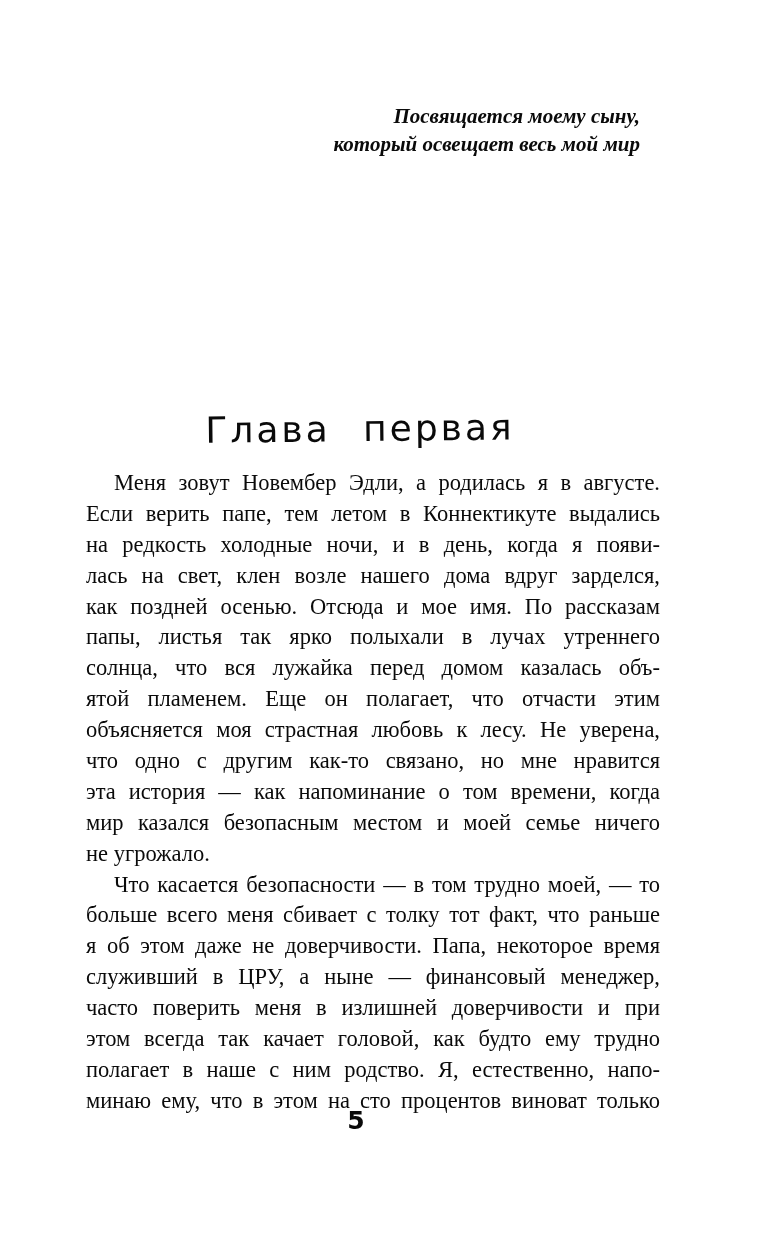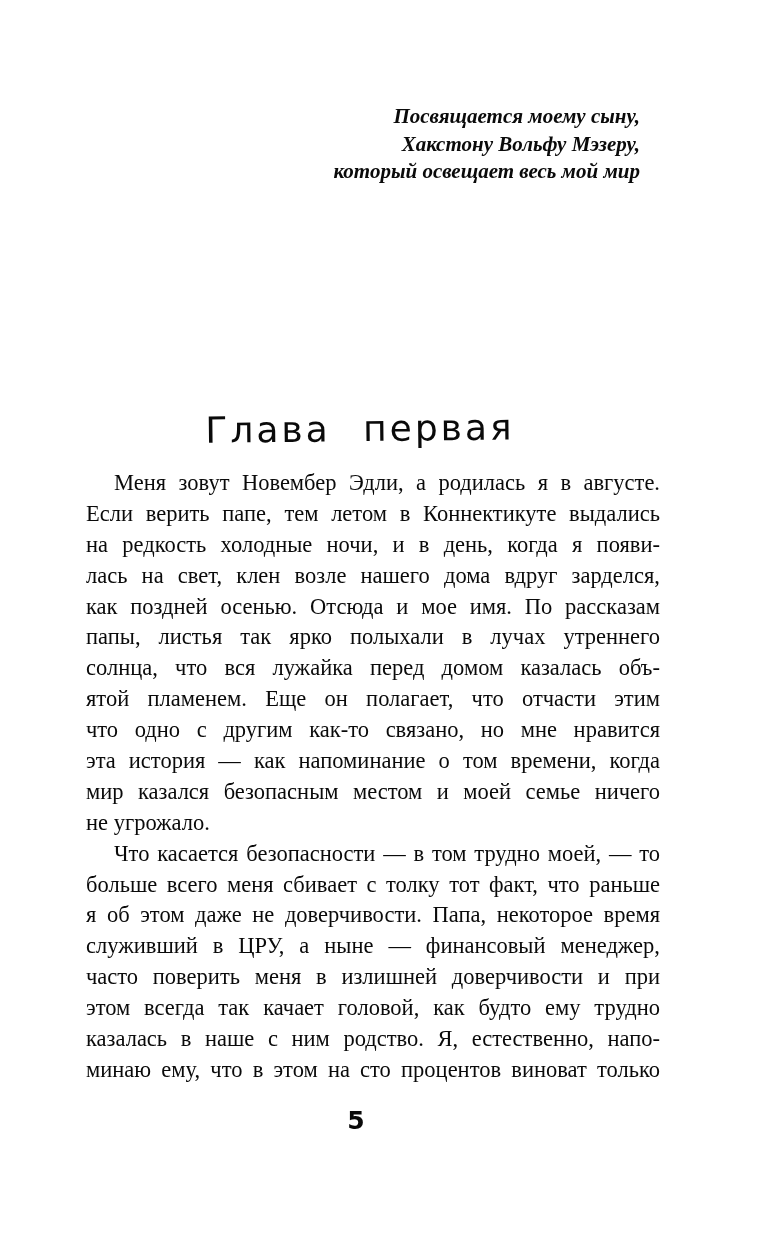--- a/index.html
+++ b/index.html
@@ -90,44 +90,44 @@
     color: #0a0a0a;
   }
 </style>
 </head>
 <body>
 
 <div class="page">
 
   <div class="dedication">
     <div>Посвящается моему сыну,</div>
-    <div>Хакстону Вольфу Мэзеру,</div>
     <div>который освещает весь мой мир</div>
   </div>
 
   <div class="chapter-title">Глава первая</div>
 
   <div class="body-text">
     <div class="line indent">Меня зовут Новембер Эдли, а родилась я в августе.</div>
     <div class="line">Если верить папе, тем летом в Коннектикуте выдались</div>
     <div class="line">на редкость холодные ночи, и в день, когда я появи-</div>
     <div class="line">лась на свет, клен возле нашего дома вдруг зарделся,</div>
     <div class="line">как поздней осенью. Отсюда и мое имя. По рассказам</div>
     <div class="line">папы, листья так ярко полыхали в лучах утреннего</div>
     <div class="line">солнца, что вся лужайка перед домом казалась объ-</div>
     <div class="line">ятой пламенем. Еще он полагает, что отчасти этим</div>
+    <div class="line">объясняется моя страстная любовь к лесу. Не уверена,</div>
     <div class="line">что одно с другим как-то связано, но мне нравится</div>
     <div class="line">эта история — как напоминание о том времени, когда</div>
     <div class="line">мир казался безопасным местом и моей семье ничего</div>
     <div class="line pend">не угрожало.</div>
     <div class="line indent">Что касается безопасности — в том трудно моей, — то</div>
     <div class="line">больше всего меня сбивает с толку тот факт, что раньше</div>
     <div class="line">я об этом даже не доверчивости. Папа, некоторое время</div>
     <div class="line">служивший в ЦРУ, а ныне — финансовый менеджер,</div>
     <div class="line">часто поверить меня в излишней доверчивости и при</div>
     <div class="line">этом всегда так качает головой, как будто ему трудно</div>
-    <div class="line">казалась в наше с ним родство. Я, естественно, напо-</div>
+    <div class="line">полагает в наше с ним родство. Я, естественно, напо-</div>
     <div class="line">минаю ему, что в этом на сто процентов виноват только</div>
   </div>
 
   <div class="page-number">5</div>
 
 </div>
 
 </body></html>

